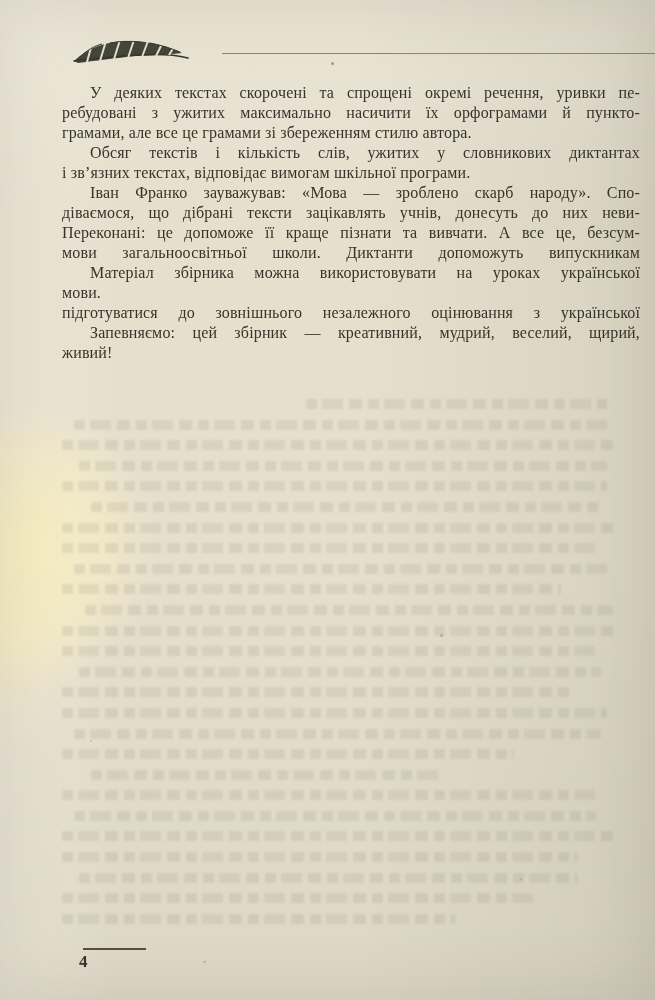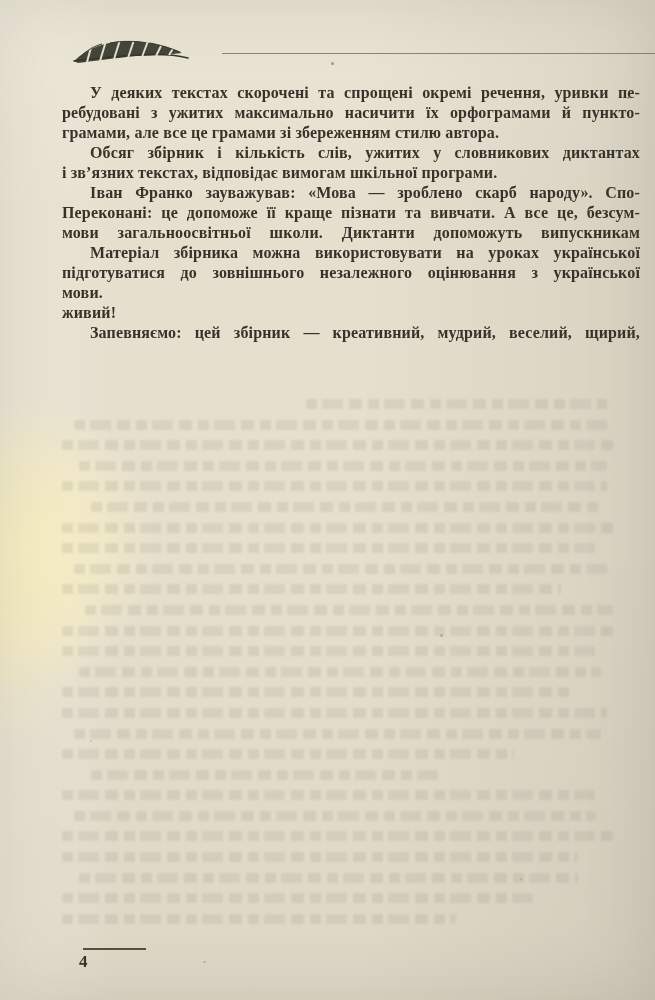--- a/index.html
+++ b/index.html
@@ -23,21 +23,21 @@
   }
   .ornament{
     position:absolute;left:70px;top:33px;width:120px;height:40px;
   }
   .header-rule{
     position:absolute;left:222px;top:53px;width:433px;height:1px;
     background:#7b7668;opacity:.85;
   }
   .text-block{
     position:absolute;left:62px;top:83px;width:578px;
-    font-size:16px;font-weight:700;color:#38332a;
+    font-size:16px;font-weight:400;color:#38332a;
     letter-spacing:.15px;
   }
   .paragraph{margin:0;}
   .paragraph .line{
     line-height:20px;
     text-align:justify;text-align-last:justify;
     white-space:normal;
   }
   .paragraph .line.last{text-align-last:left;}
   .paragraph .line.first{text-indent:28px;}
@@ -96,36 +96,37 @@
 
   <div class="header-rule"></div>
 
   <div class="text-block">
       <div class="paragraph">
         <div class="line first">У деяких текстах скорочені та спрощені окремі речення, уривки пе-</div>
         <div class="line">ребудовані з ужитих максимально насичити їх орфограмами й пункто-</div>
         <div class="line last">грамами, але все це грамами зі збереженням стилю автора.</div>
       </div>
       <div class="paragraph">
-        <div class="line first">Обсяг збірник і кількість слів, ужитих у словникових диктантах</div>
+        <div class="line first">Обсяг текстів і кількість слів, ужитих у словникових диктантах</div>
         <div class="line last">і зв’язних текстах, відповідає вимогам шкільної програми.</div>
       </div>
       <div class="paragraph">
         <div class="line first">Іван Франко зауважував: «Мова — зроблено скарб народу». Спо-</div>
+        <div class="line">діваємося, що дібрані тексти зацікавлять учнів, донесуть до них неви-</div>
         <div class="line">Переконані: це допоможе її краще пізнати та вивчати. А все це, безсум-</div>
       </div>
       <div class="paragraph">
         <div class="line">мови загальноосвітньої школи. Диктанти допоможуть випускникам</div>
         <div class="line first">Матеріал збірника можна використовувати на уроках української</div>
+        <div class="line last">мови.</div>
         <div class="line">підготуватися до зовнішнього незалежного оцінювання з української</div>
-        <div class="line last">мови.</div>
       </div>
       <div class="paragraph">
+        <div class="line first">Запевняємо: цей збірник — креативний, мудрий, веселий, щирий,</div>
         <div class="line last">живий!</div>
-        <div class="line first">Запевняємо: цей збірник — креативний, мудрий, веселий, щирий,</div>
       </div>
     </div>
 
   <div class="ghost-block">
       <div class="ghost-line" style="margin-left: 42%; width: 52%;"></div>
       <div class="ghost-line" style="margin-left: 2%; width: 92%;"></div>
       <div class="ghost-line" style="margin-left: 0%; width: 95%;"></div>
       <div class="ghost-line" style="margin-left: 3%; width: 91%;"></div>
       <div class="ghost-line" style="margin-left: 0%; width: 94%;"></div>
       <div class="ghost-line" style="margin-left: 5%; width: 88%;"></div>

